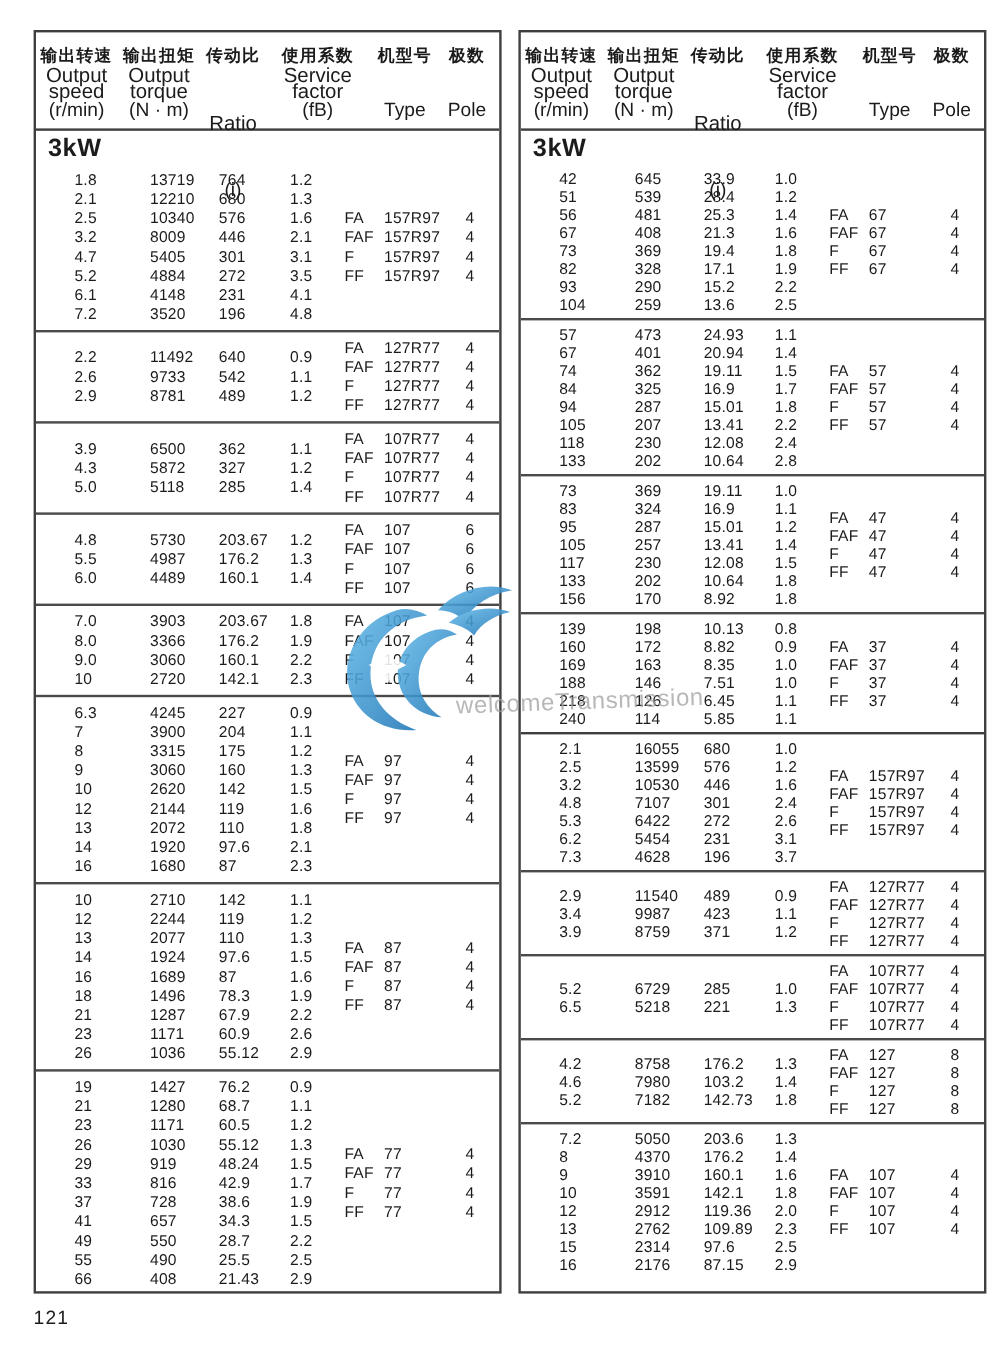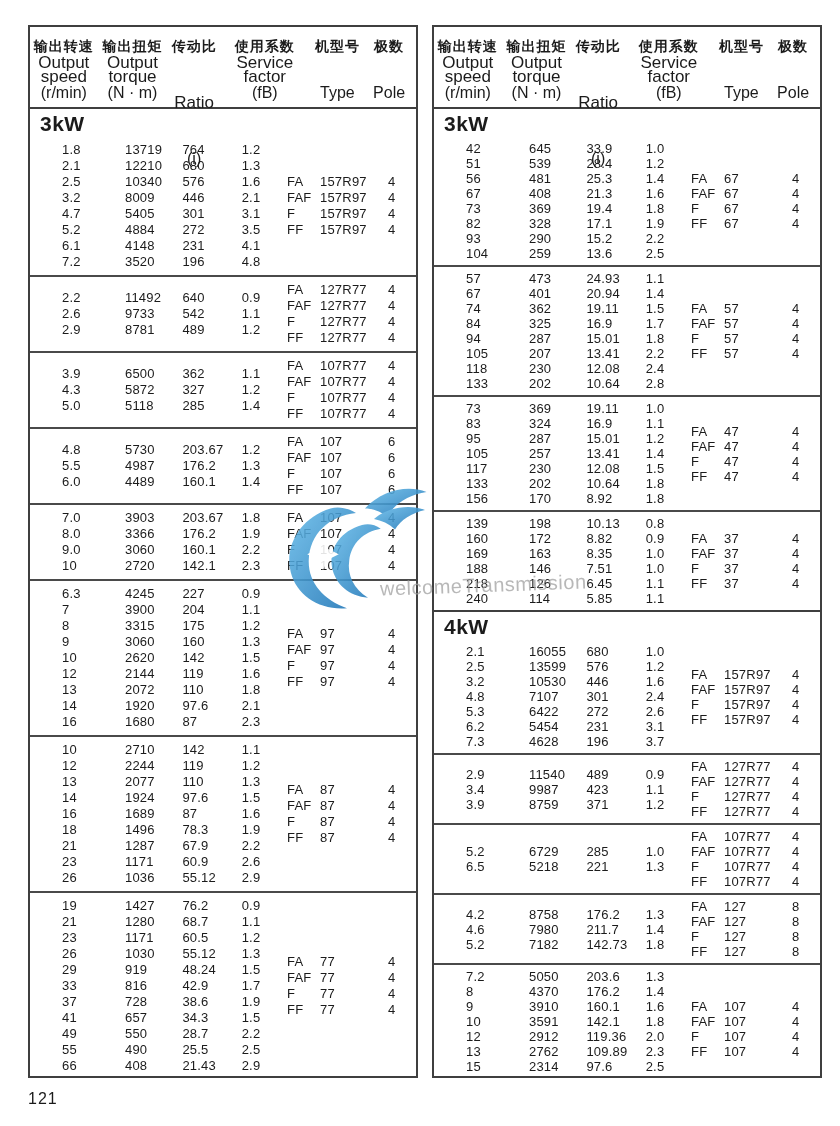--- a/index.html
+++ b/index.html
@@ -932,21 +932,20 @@
             </div>
             <div class="tline">
               <span class="tprefix">FF</span>
               <span class="tcode">37</span>
               <span class="tpole">4</span>
             </div>
           </div>
         </div>
       </div>
       <div class="section sec-border">
-        <div class="sec-title">4kW</div>
         <div class="group">
           <div class="rows">
             <div class="row">
               <span class="c c0">2.1</span>
               <span class="c c1">16055</span>
               <span class="c c2">680</span>
               <span class="c c3">1.0</span>
             </div>
             <div class="row">
               <span class="c c0">2.5</span>
@@ -1094,21 +1093,21 @@
           <div class="rows">
             <div class="row">
               <span class="c c0">4.2</span>
               <span class="c c1">8758</span>
               <span class="c c2">176.2</span>
               <span class="c c3">1.3</span>
             </div>
             <div class="row">
               <span class="c c0">4.6</span>
               <span class="c c1">7980</span>
-              <span class="c c2">211.7</span>
+              <span class="c c2">103.2</span>
               <span class="c c3">1.4</span>
             </div>
             <div class="row">
               <span class="c c0">5.2</span>
               <span class="c c1">7182</span>
               <span class="c c2">142.73</span>
               <span class="c c3">1.8</span>
             </div>
           </div>
           <div class="types">

